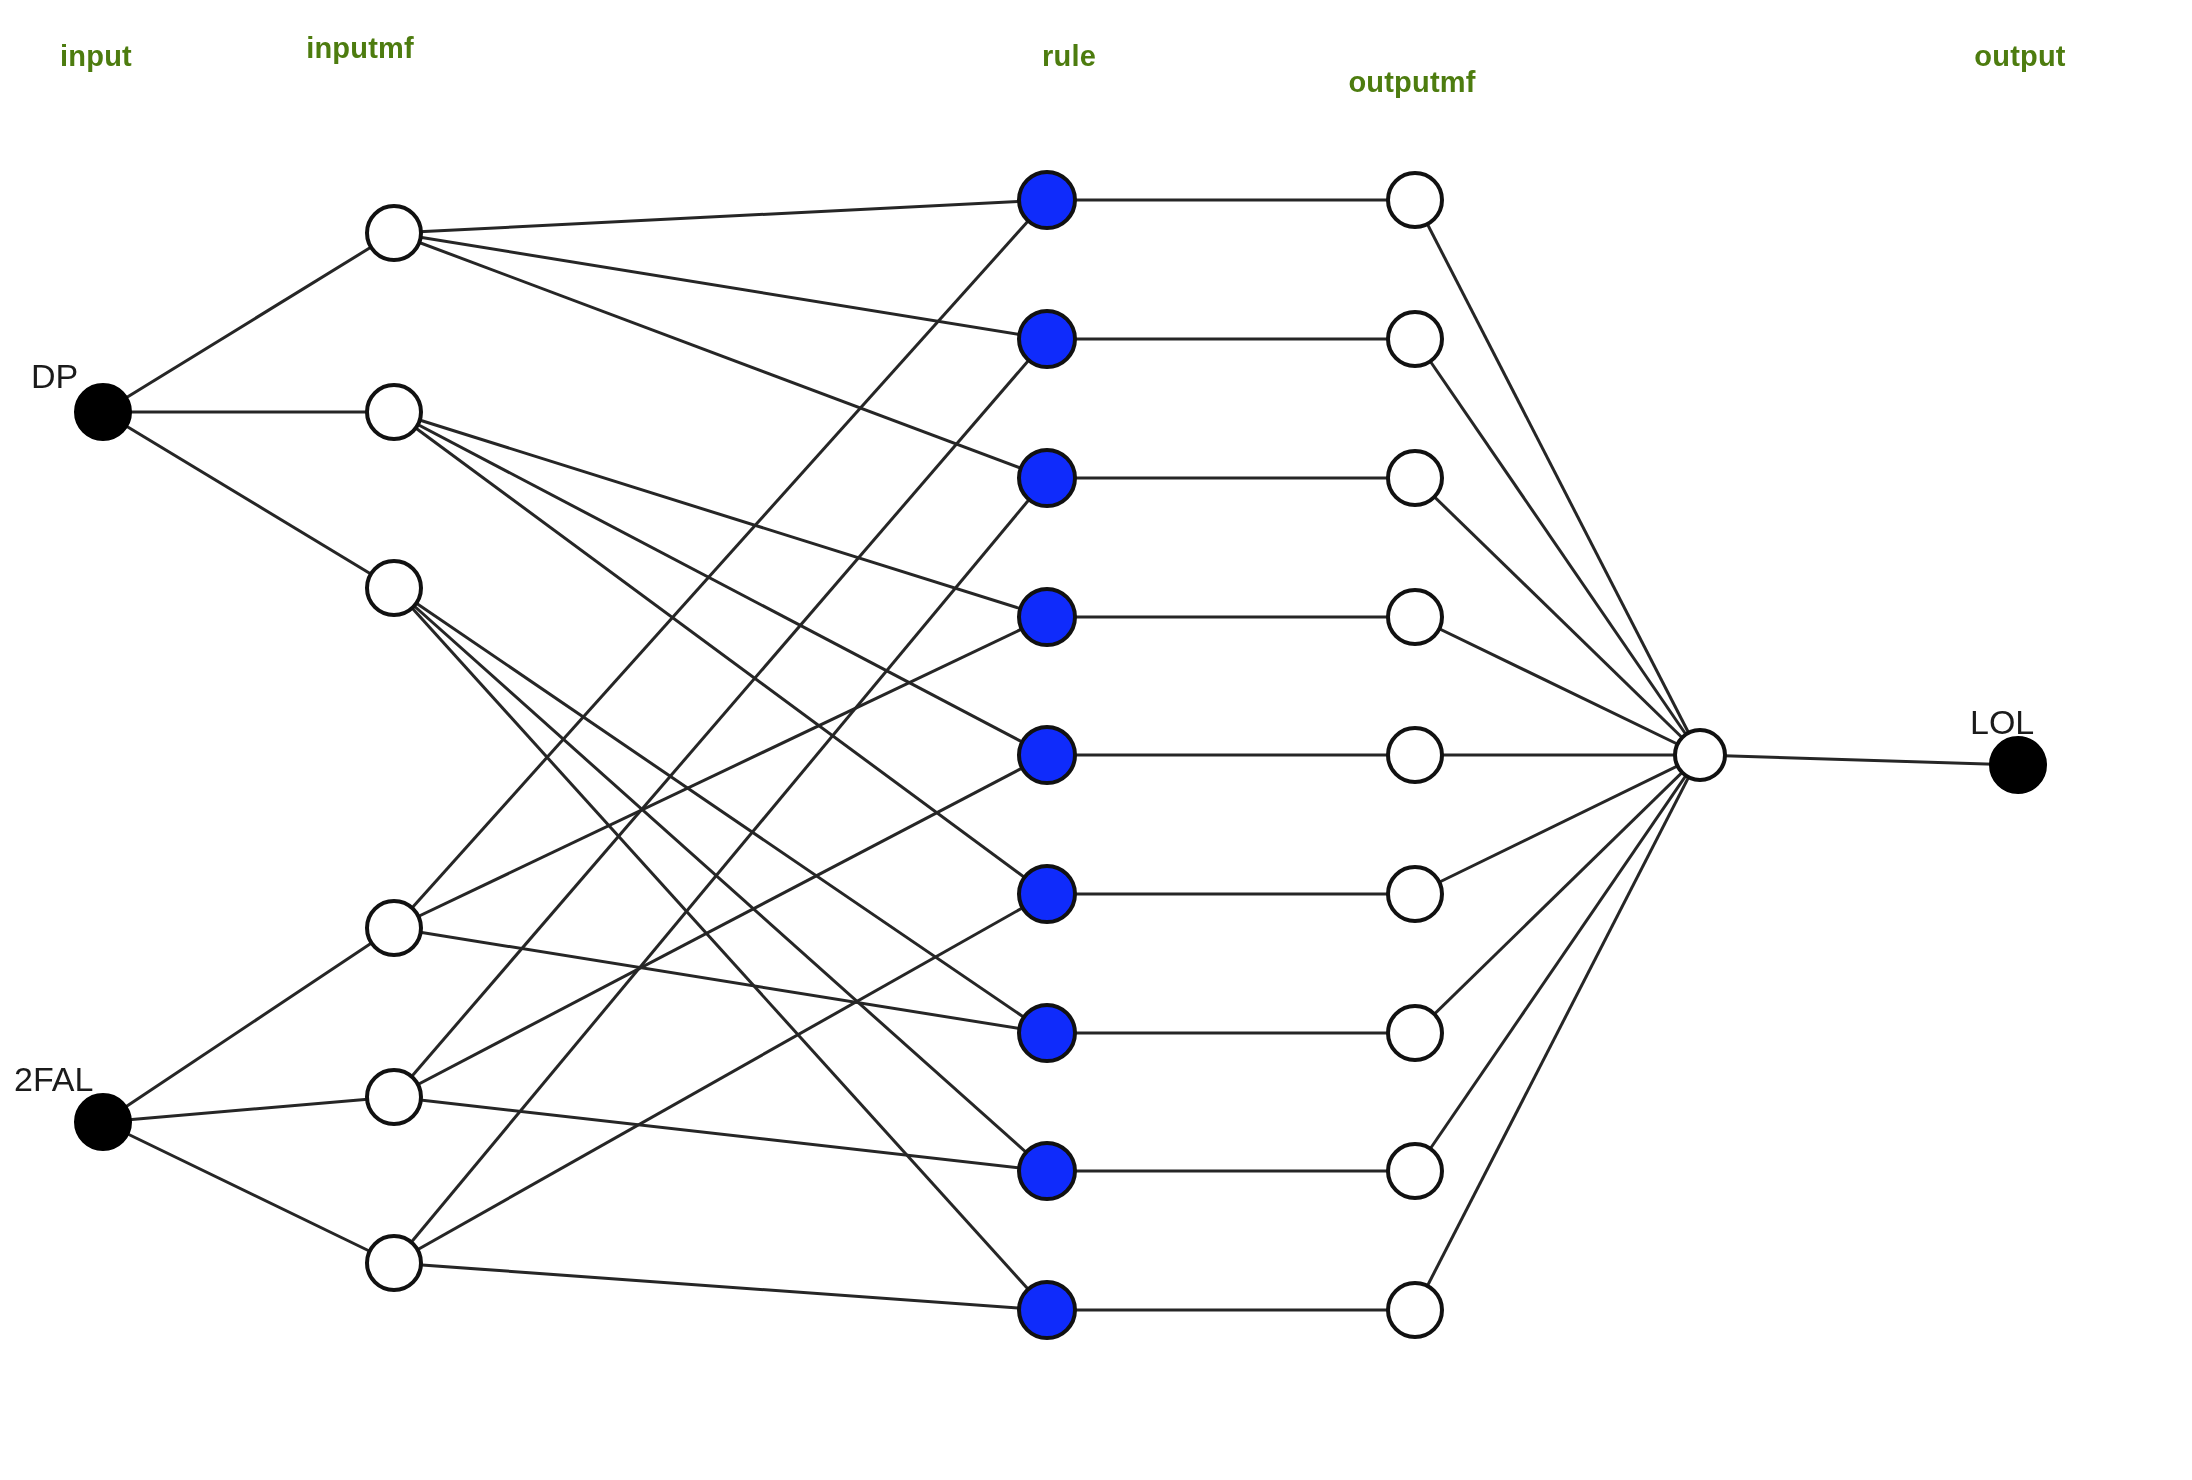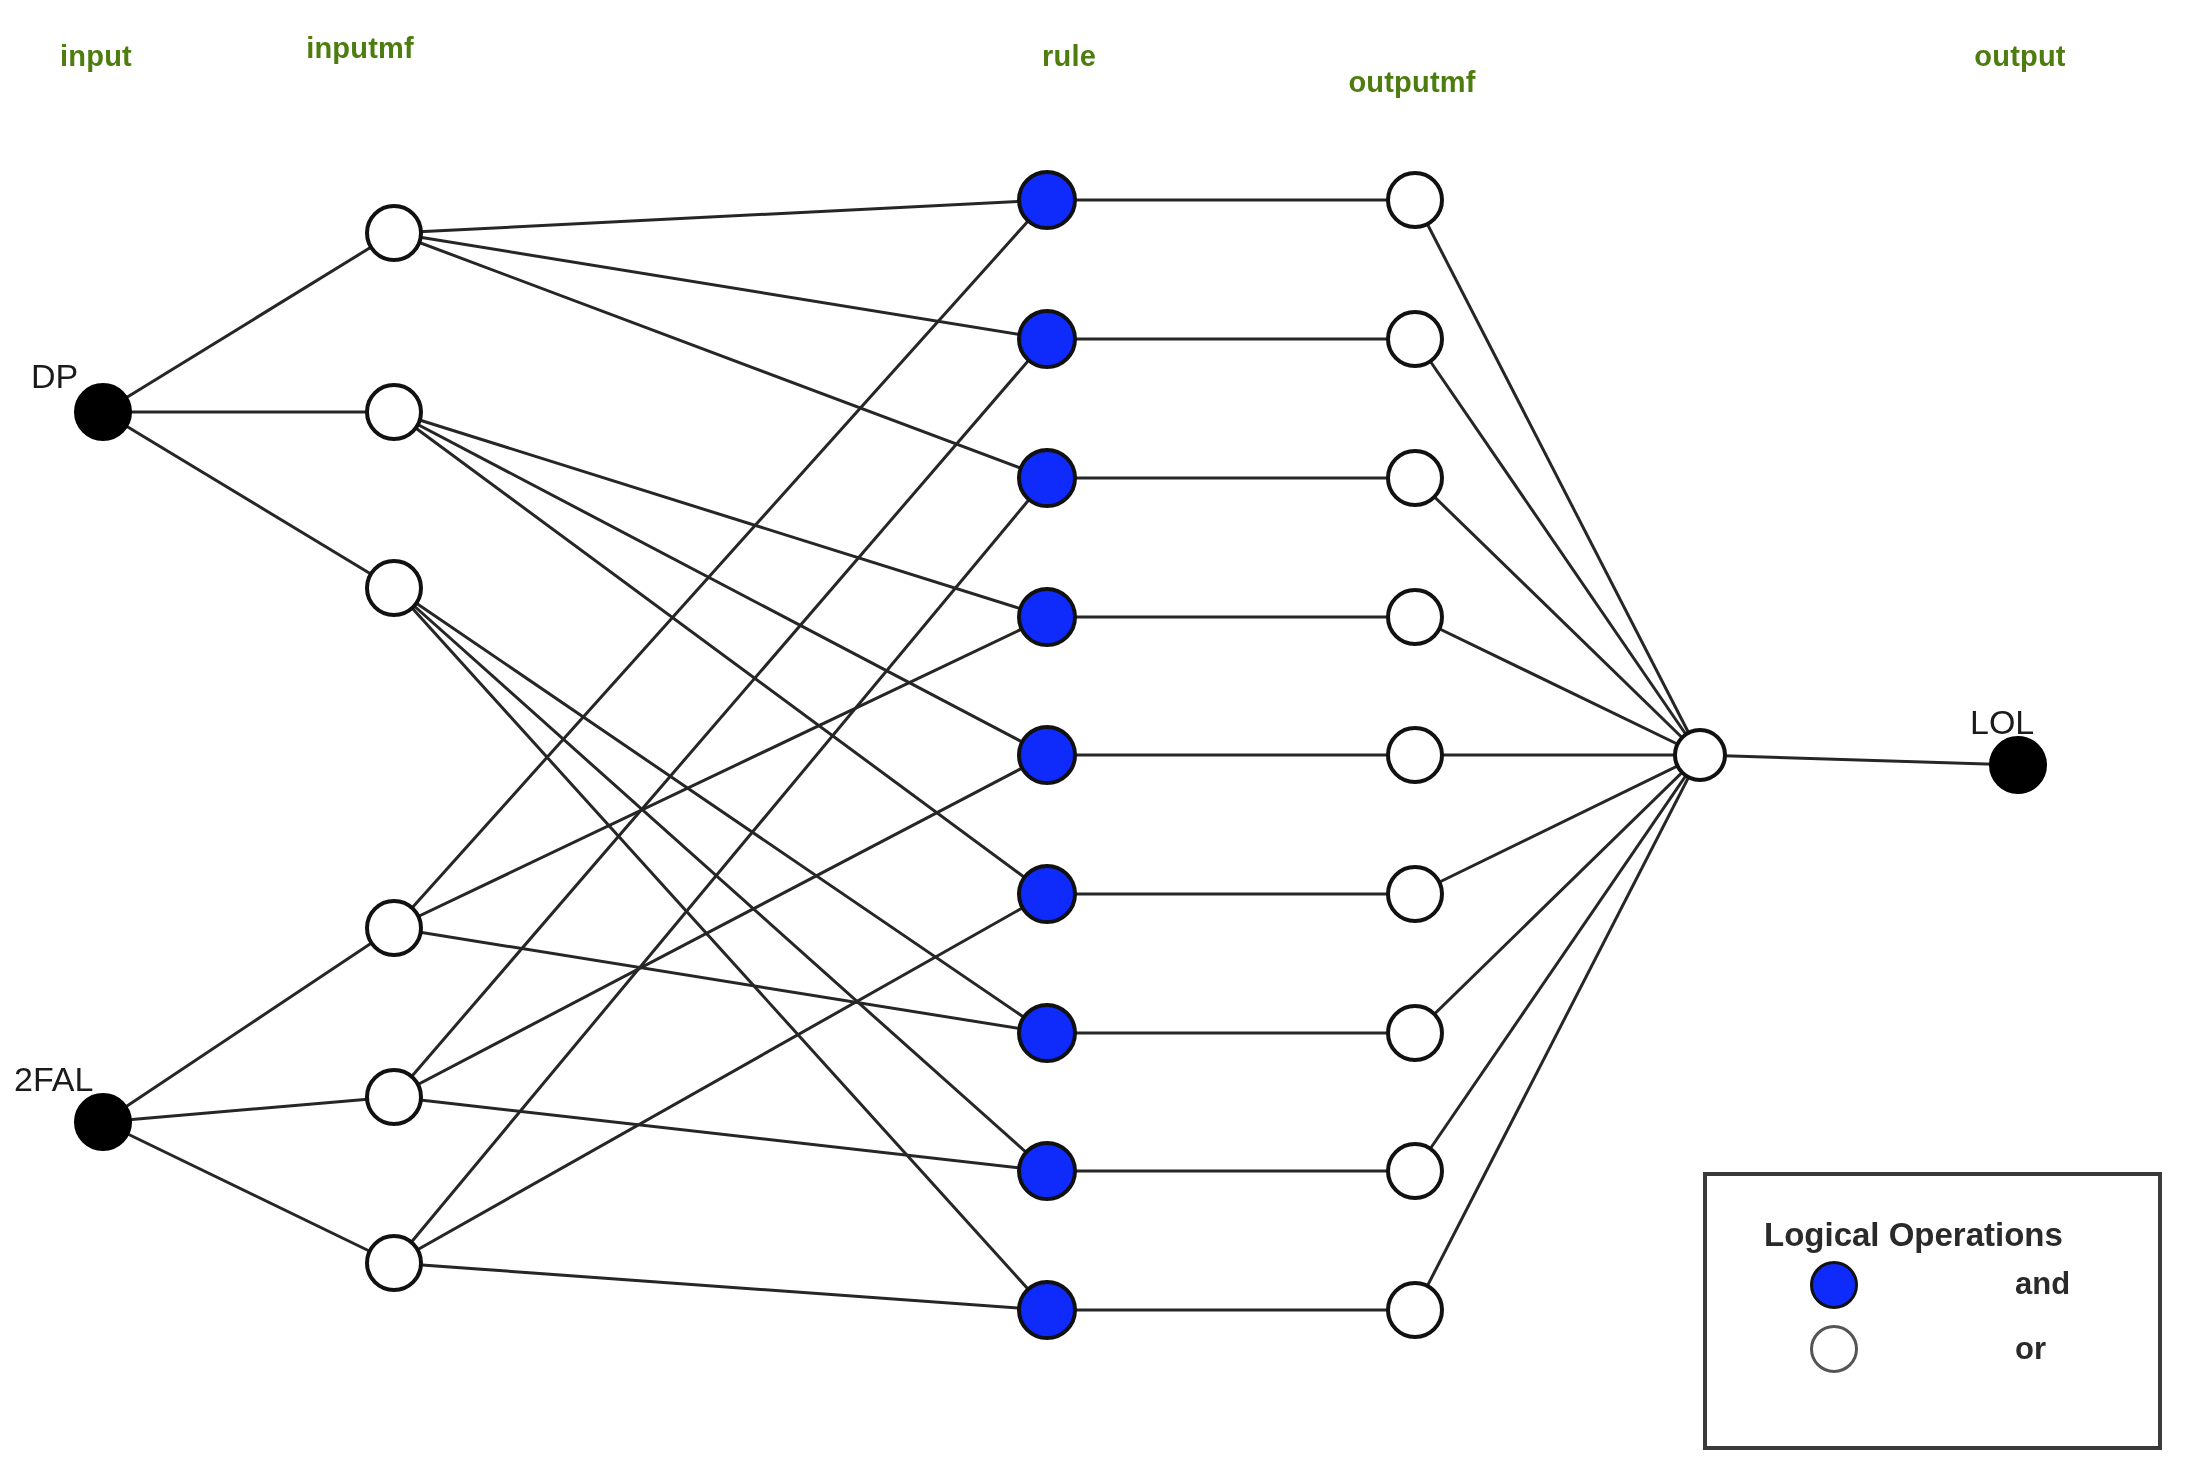--- a/index.html
+++ b/index.html
@@ -155,23 +155,14 @@
       <div class="col-header" style="left: 1040px; top: 40px; transform: translateX(-50%); margin-left: 29px;">rule</div>
       <div class="col-header" style="left: 1412px; top: 40px; transform: translateX(-50%); margin-top: 26px;">outputmf</div>
       <div class="col-header" style="left: 2020px; top: 40px; transform: translateX(-50%);">output</div>
     </div>
   <div id="labels-layer">
       <div class="node-label" style="left: 31px; top: 357px;">DP</div>
       <div class="node-label" style="left: 14px; top: 1060px;">2FAL</div>
       <div class="node-label" style="left: 1970px; top: 703px;">LOL</div>
     </div>
 
-  <div class="legend-box" id="legend-box" style="left: 1703px; top: 1172px; width: 459px; height: 278px;">
-    <span class="legend-title" id="legend-title" style="left: 57px; top: 40px;">Logical Operations</span>
-    <div id="legend-items">
-        <div class="legend-swatch" style="left: 103px; top: 85px; width: 48px; height: 48px; background: rgb(15, 43, 251); border: 3px solid rgb(17, 17, 17);"></div>
-        <span class="legend-text" style="left: 308px; top: 90px;">and</span>
-        <div class="legend-swatch" style="left: 103px; top: 149px; width: 48px; height: 48px; background: rgb(255, 255, 255); border: 3px solid rgb(85, 85, 85);"></div>
-        <span class="legend-text" style="left: 308px; top: 155px;">or</span>
-      </div>
-  </div>
 
 </div>
 
 </body></html>

